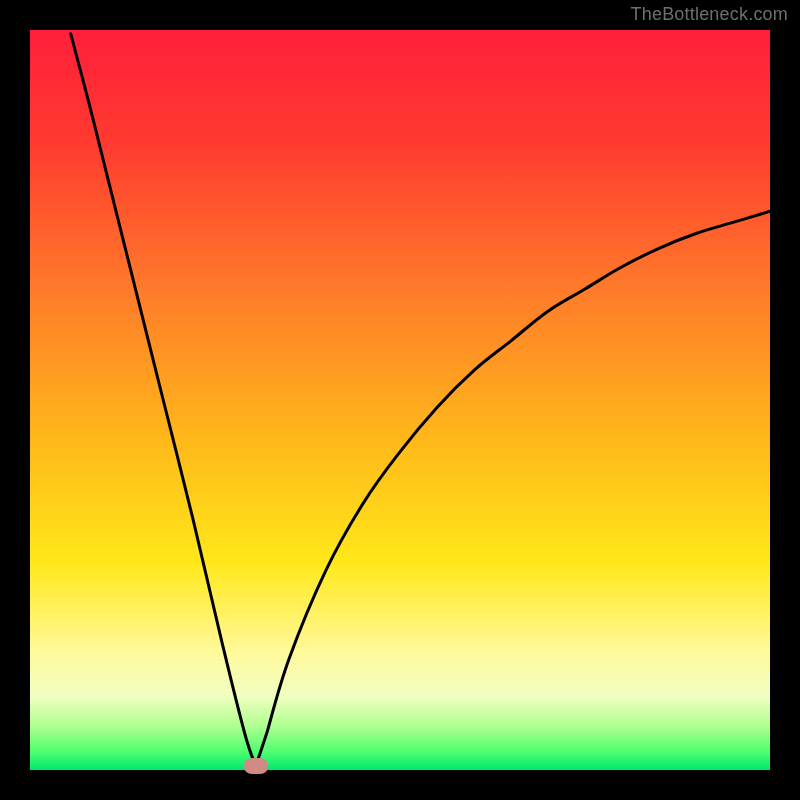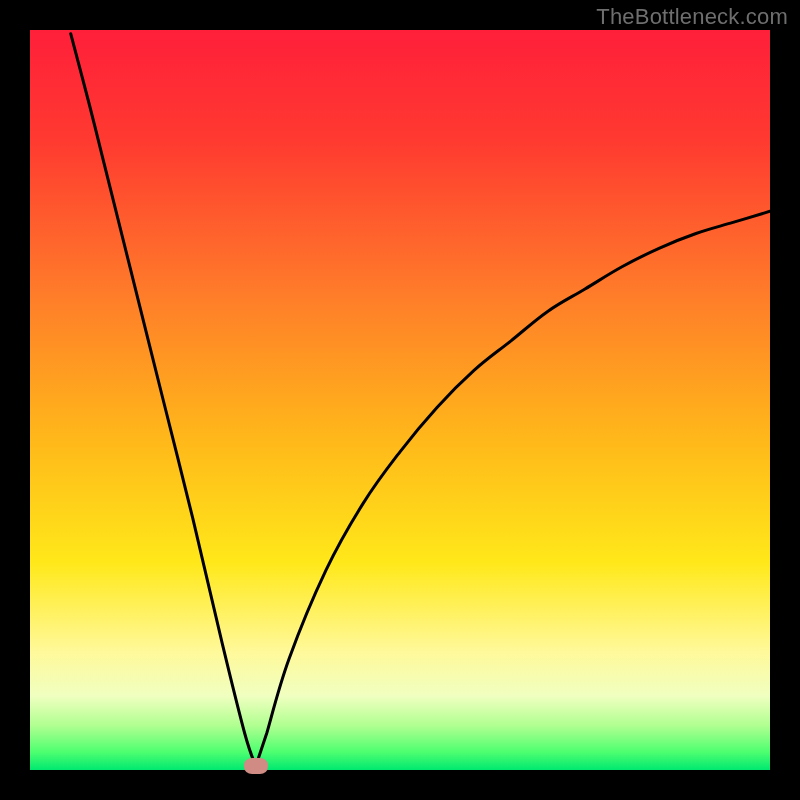--- a/index.html
+++ b/index.html
@@ -15,21 +15,21 @@
     position: relative;
     width: 800px;
     height: 800px;
     background: #000;
   }
   .watermark {
     position: absolute;
     top: 4px;
     right: 12px;
     color: #6e6e6e;
-    font-size: 22px;
+    font-size: 18px;
     letter-spacing: 0.2px;
     user-select: none;
   }
   .plot {
     position: absolute;
     left: 30px;
     top: 30px;
     width: 740px;
     height: 740px;
   }

